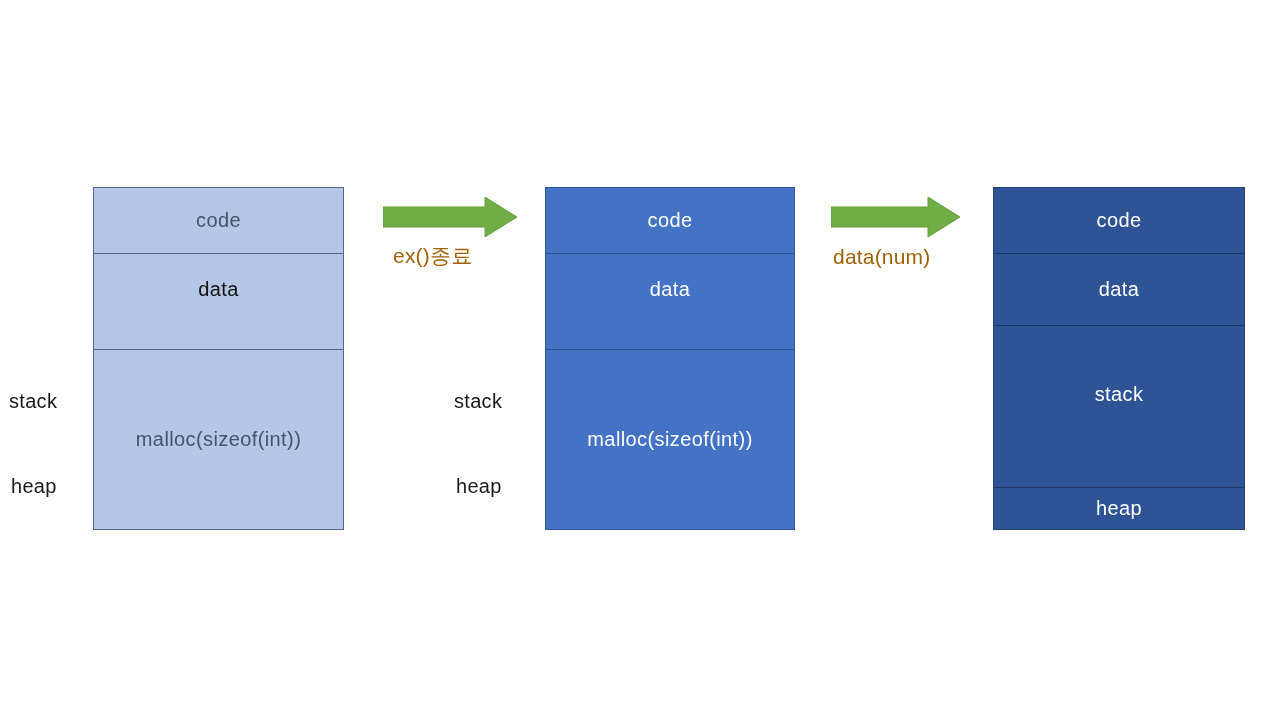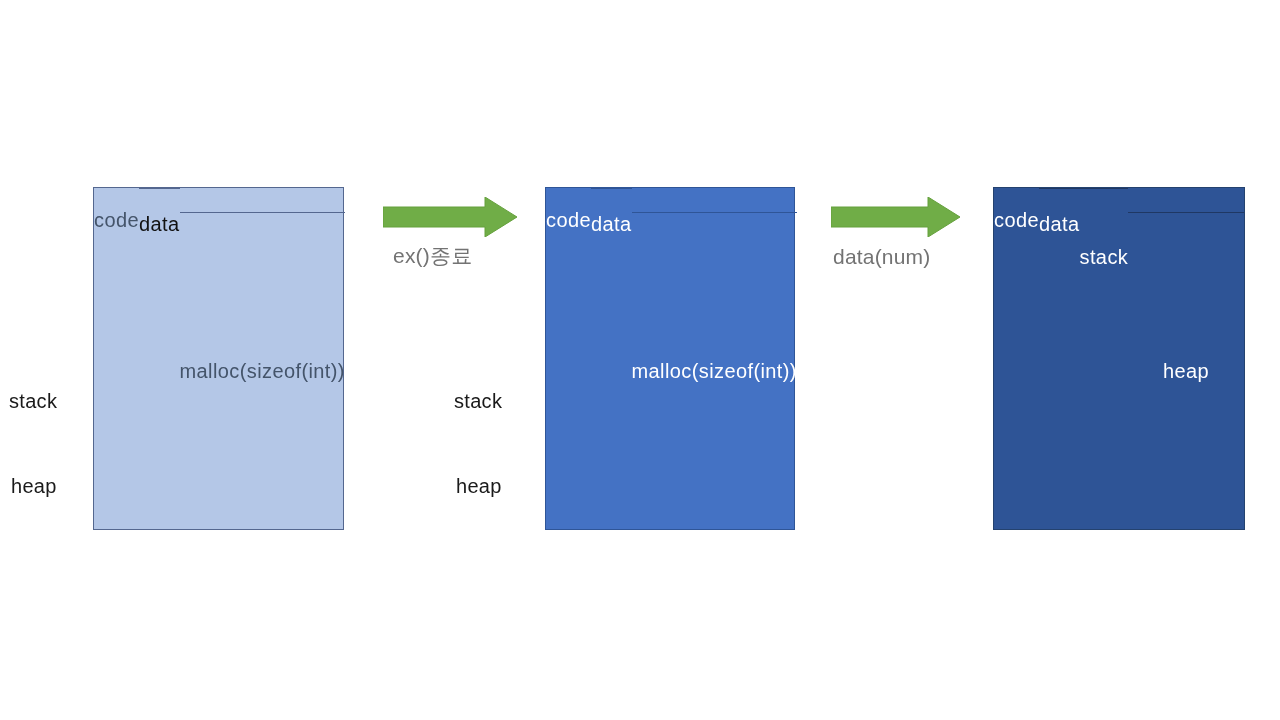--- a/index.html
+++ b/index.html
@@ -11,20 +11,21 @@
     overflow: hidden;
     font-family: "Liberation Sans", "DejaVu Sans", sans-serif;
   }
 
   
   .stage {
     position: absolute;
     top: 187px;
     height: 343px;
     display: flex;
+    flex-direction: column;
     box-sizing: border-box;
   }
   .stage1 { left: 93px;  width: 251px; background: #b4c7e7; border: 1px solid #54678f; color: #44546a; }
   .stage2 { left: 545px; width: 250px; background: #4472c4; border: 1px solid #2f5597; color: #ffffff; }
   .stage3 { left: 993px; width: 252px; background: #2e5496; border: 1px solid #24426f; color: #ffffff; }
 
   .row {
     display: flex;
     flex-direction: column;
     align-items: center;
@@ -57,21 +58,21 @@
   .sl2-heap  { left: 456px; top: 475px; }
 
   
   .arrow { position: absolute; }
   .arrow1 { left: 383px; top: 197px; }
   .arrow2 { left: 831px; top: 197px; }
 
   .arrow-label {
     position: absolute;
     font-size: 21px;
-    color: #737373;
+    color: #a16207;
     letter-spacing: 0.2px;
     white-space: nowrap;
   }
   .al1 { left: 393px; top: 242px; }
   .al2 { left: 833px; top: 245px; }
 </style>
 </head>
 <body>
 
 <div class="canvas">

